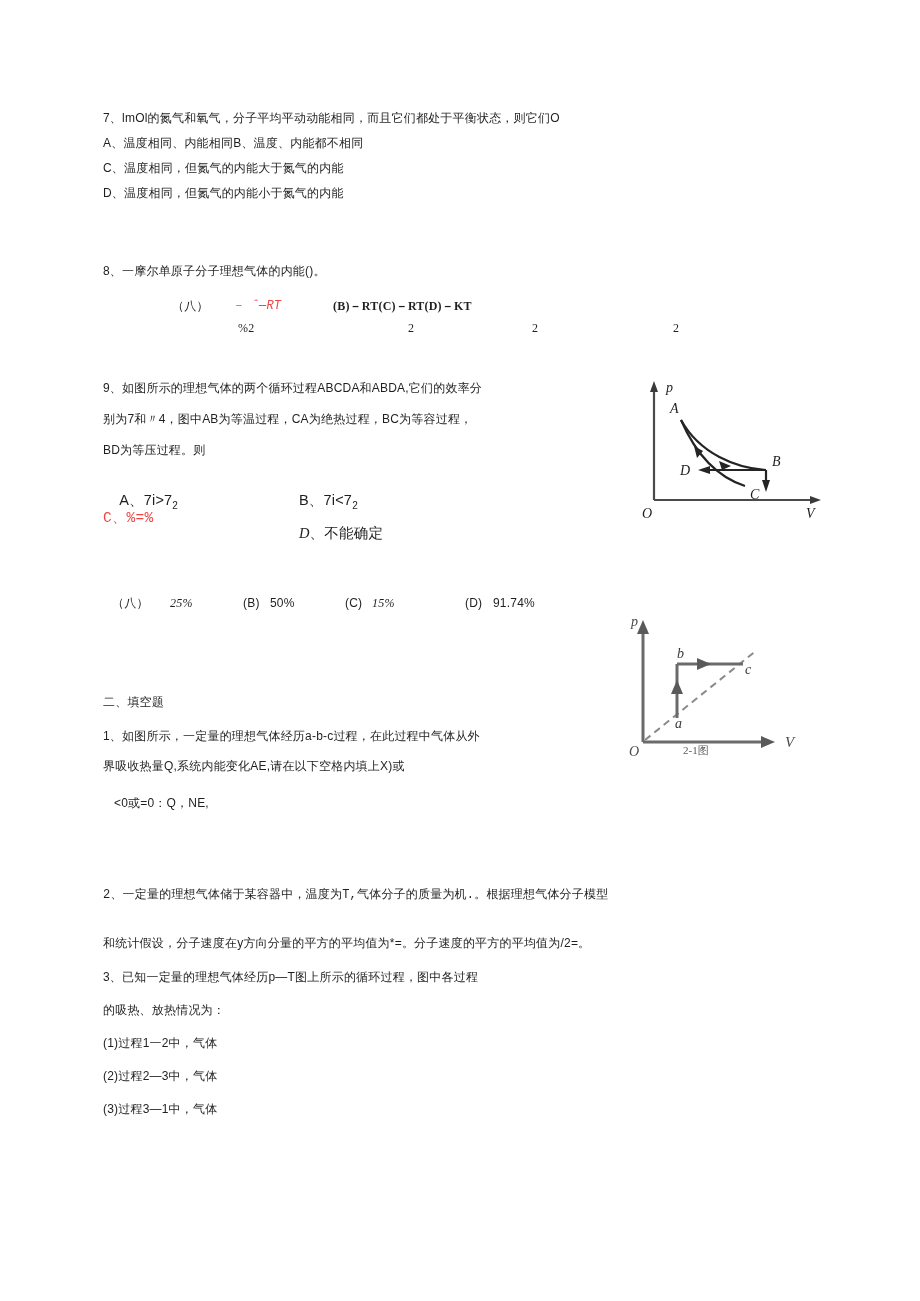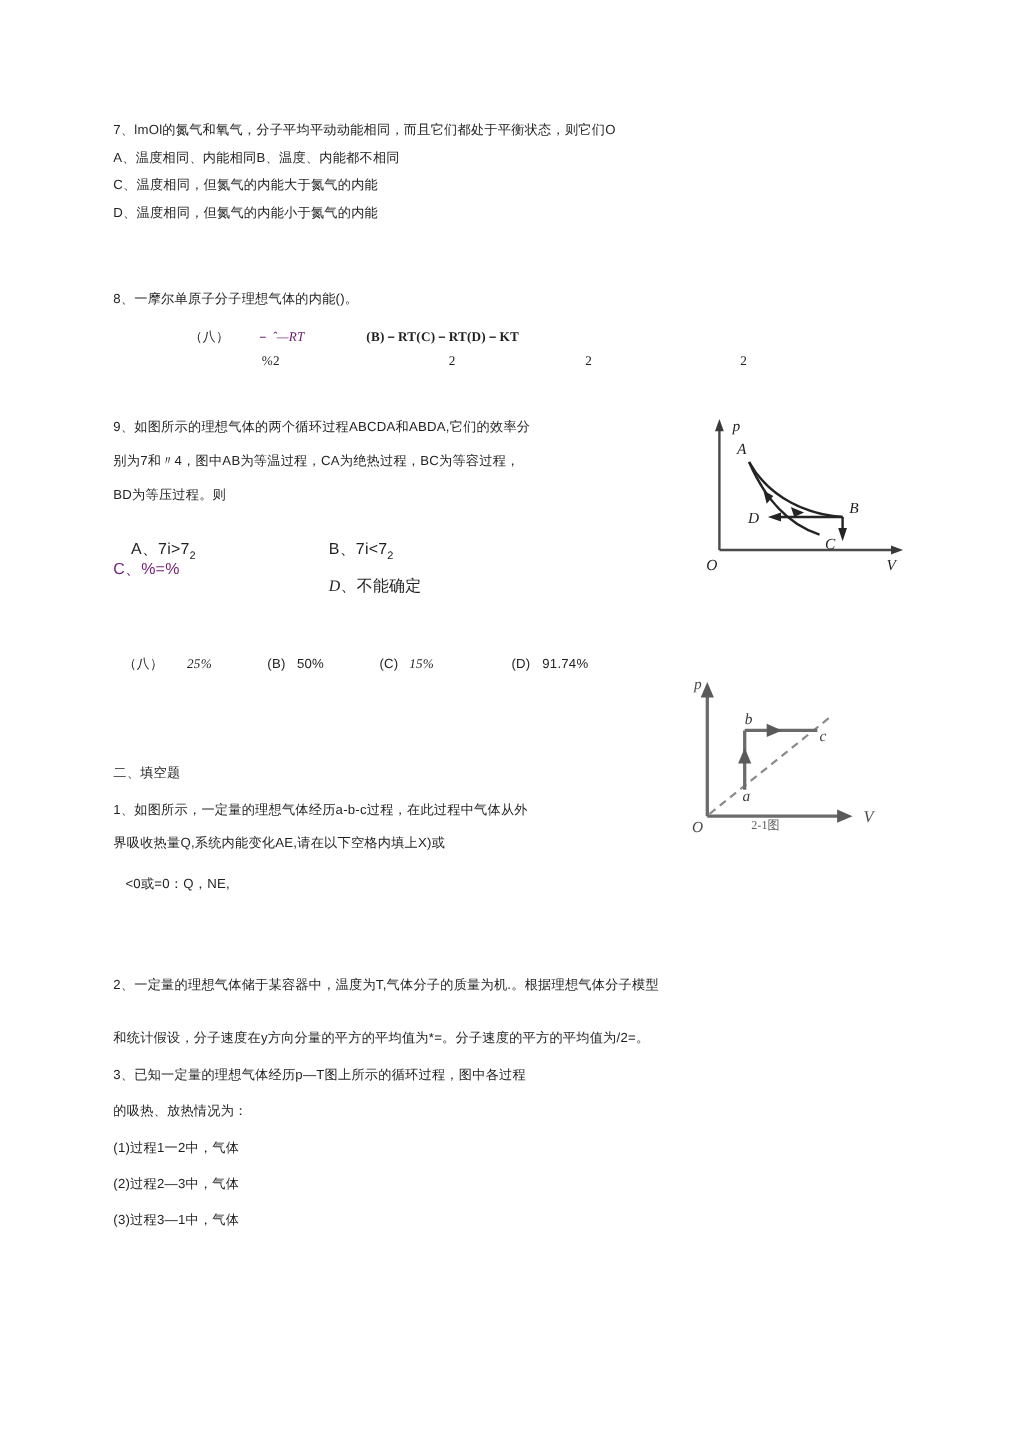--- a/index.html
+++ b/index.html
@@ -35,21 +35,21 @@
   }
   .serif {
     font-family: "Liberation Serif", "DejaVu Serif", serif;
   }
   .ital { font-style: italic; }
   .q   { font-size: 12px; letter-spacing: .2px; }
   .opt { font-size: 14.5px; letter-spacing: .2px; }
   .sub { font-size: 10px; vertical-align: sub; }
 
   
-  .faded { color: #701a75; }
+  .faded { color: #ef4444; font-family: Liberation Mono, monospace; }
 
   
   .figure {
     position: absolute;
   }
   .figure svg { display: block; }
 
   .fig-caption {
     position: absolute;
     font-family: Liberation Serif, serif;
@@ -169,21 +169,21 @@
     </svg>
   </div>
   <div class="fig-caption" style="left:683px; top:743px;">2-1图</div>
 
   <div class="t q serif" style="left:103px; top:696px;">二、填空题</div>
 
   <div class="t q sans" style="left:103px; top:730px;">1、如图所示，一定量的理想气体经历a-b-c过程，在此过程中气体从外</div>
   <div class="t q sans" style="left:103px; top:760px;">界吸收热量Q,系统内能变化AE,请在以下空格内填上X)或</div>
   <div class="t q sans" style="left:114px; top:797px;">&lt;0或=0：Q，NE,</div>
 
-  <div class="t q sans" style="left:103px; top:889px;">2、一定量的理想气体储于某容器中，温度为T,气体分子的质量为机.。根据理想气体分子模型</div>
+  <div class="t q sans" style="left:103px; top:889px;font-family:Liberation Mono, monospace;">2、一定量的理想气体储于某容器中，温度为T,气体分子的质量为机.。根据理想气体分子模型</div>
   <div class="t q sans" style="left:103px; top:937px;">和统计假设，分子速度在y方向分量的平方的平均值为*=。分子速度的平方的平均值为/2=。</div>
 
   <div class="t q sans" style="left:103px; top:971px;">3、已知一定量的理想气体经历p—T图上所示的循环过程，图中各过程</div>
   <div class="t q sans" style="left:103px; top:1004px;">的吸热、放热情况为：</div>
   <div class="t q sans" style="left:103px; top:1037px;text-align:right;">(1)过程1一2中，气体</div>
   <div class="t q sans" style="left:103px; top:1070px;">(2)过程2—3中，气体</div>
   <div class="t q sans" style="left:103px; top:1103px;">(3)过程3—1中，气体</div>
 
 </div>
 

